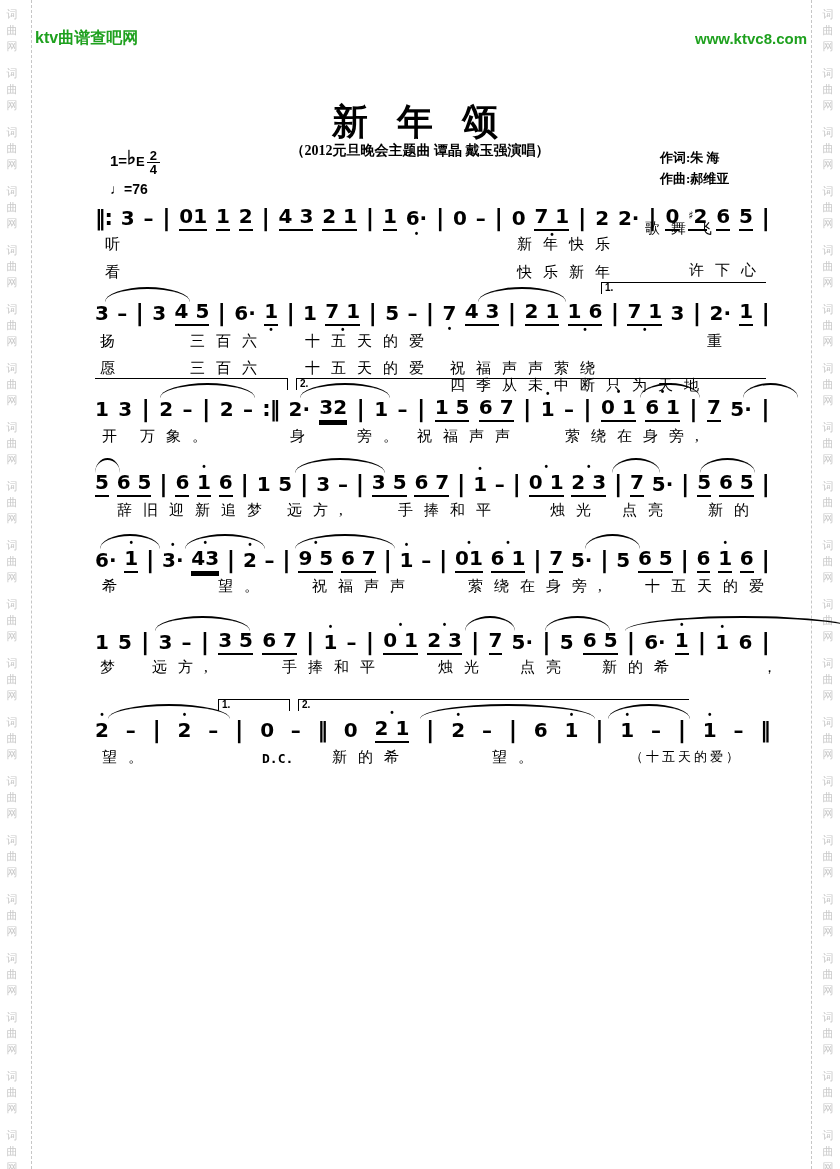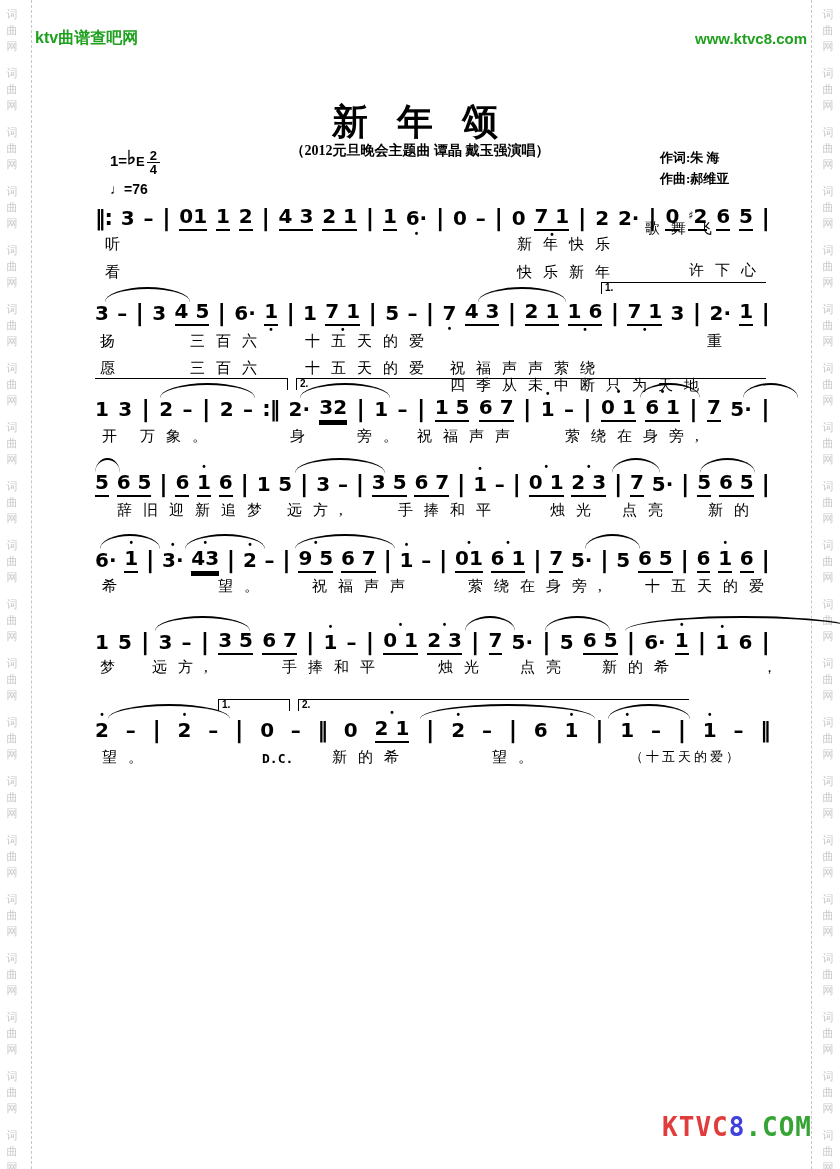--- a/index.html
+++ b/index.html
@@ -275,21 +275,20 @@
   <div class="credits">
     <div>作词:朱 海</div>
     <div>作曲:郝维亚</div>
   </div>
 
   <div class="keysig">
     <div><span>1=</span><span class="flat">♭</span><span class="kletter">E</span><span class="frac"><span class="fn">2</span><span class="fd">4</span></span></div>
     <div class="tempo">♩=76</div>
   </div>
 
-  <a class="logo" href="#" id="logo"><span style="color: rgb(224, 60, 60);">KTVC</span><span style="color: rgb(64, 64, 221);">8</span><span style="color: rgb(53, 164, 53);">.COM</span></a>
 <div class="system" style="top: 197px;">
       <div class="notes">
         <div class="tok rs">
           <span class="sd"></span>
           <span class="t">‖:</span>
           <span class="sd"></span>
         </div>
         <div class="tok">
           <span class="sd"></span>
           <span class="t">3</span>

